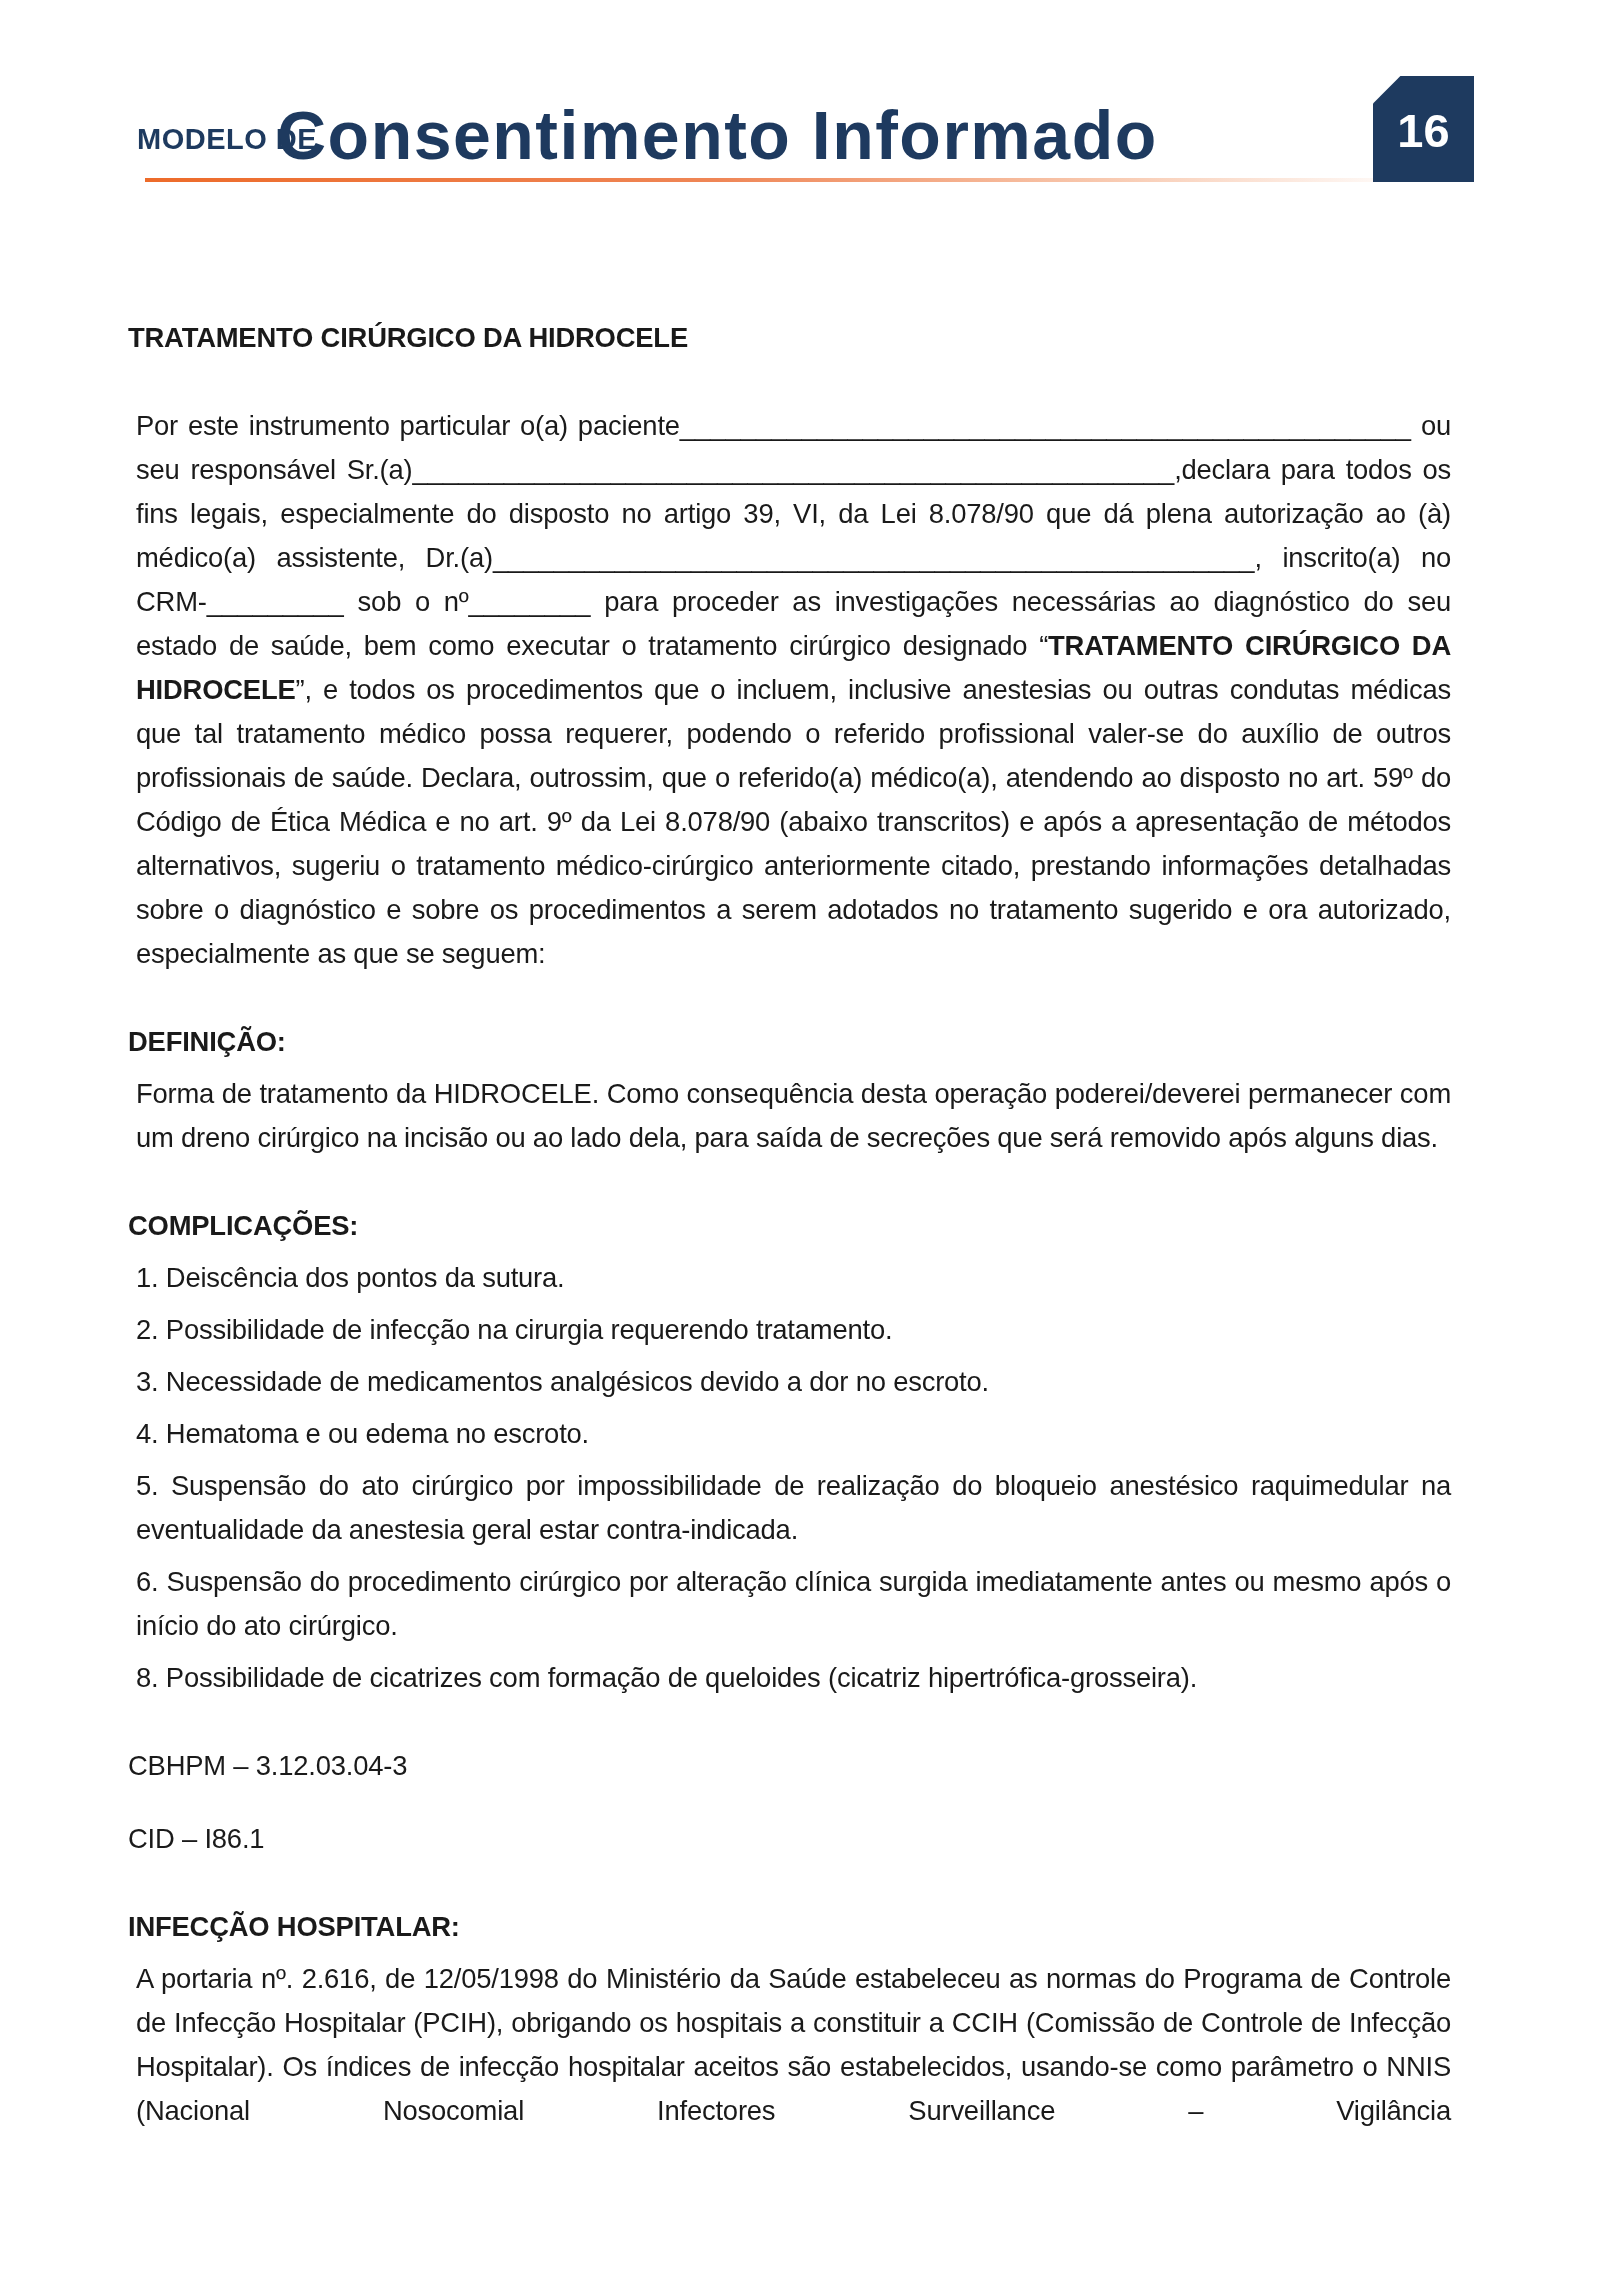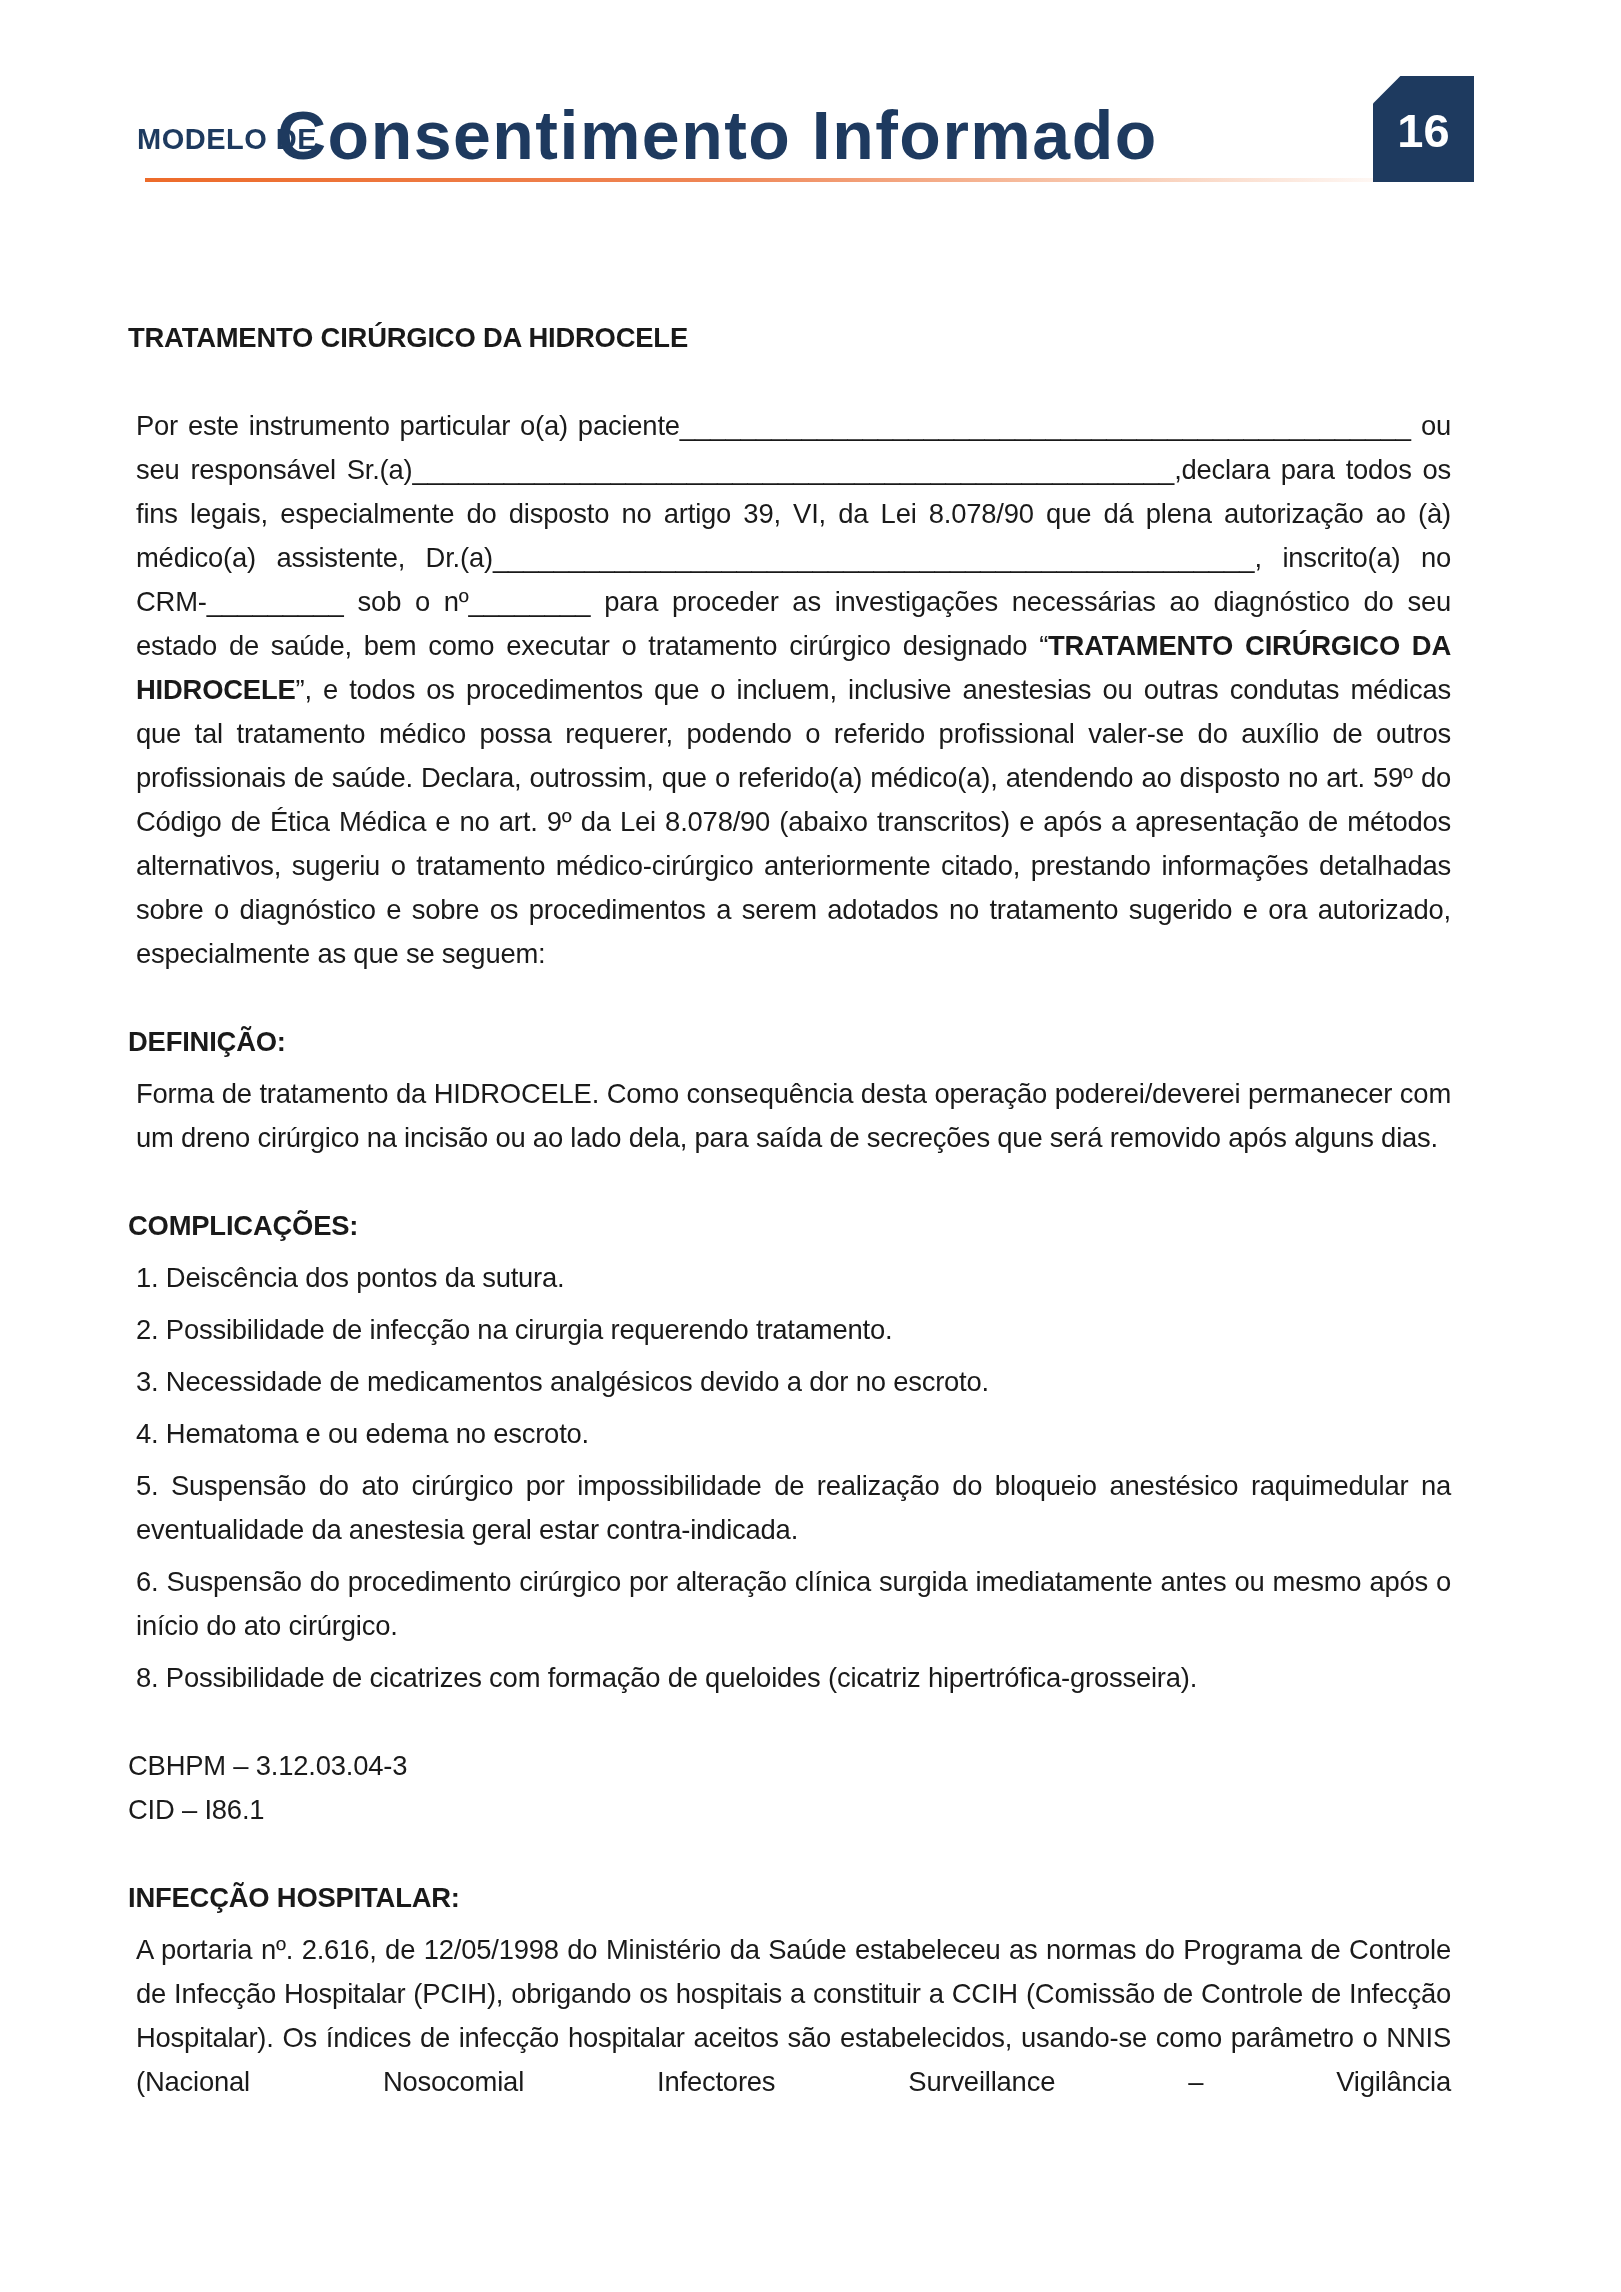--- a/index.html
+++ b/index.html
@@ -85,21 +85,21 @@
   }
   .para.gap-after { margin-bottom: 44px; }
   .section-heading {
     font-size: 27.4px;
     font-weight: 700;
     line-height: 44px;
   }
   .last-justified { text-align-last: justify; }
   .blank { letter-spacing: 0; }
   .codes-block { margin-top: 44px; margin-bottom: 44px; }
-  .code-line { line-height: 44px; }
+  .code-line { line-height: 44px; margin-top: 29px; }
   strong { font-weight: 700; }
 </style>
 </head>
 <body>
 
 <div class="page">
 
   <div class="header-kicker">MODELO DE</div>
   <div class="header-title">Consentimento Informado</div>
   <div class="header-rule"></div>

